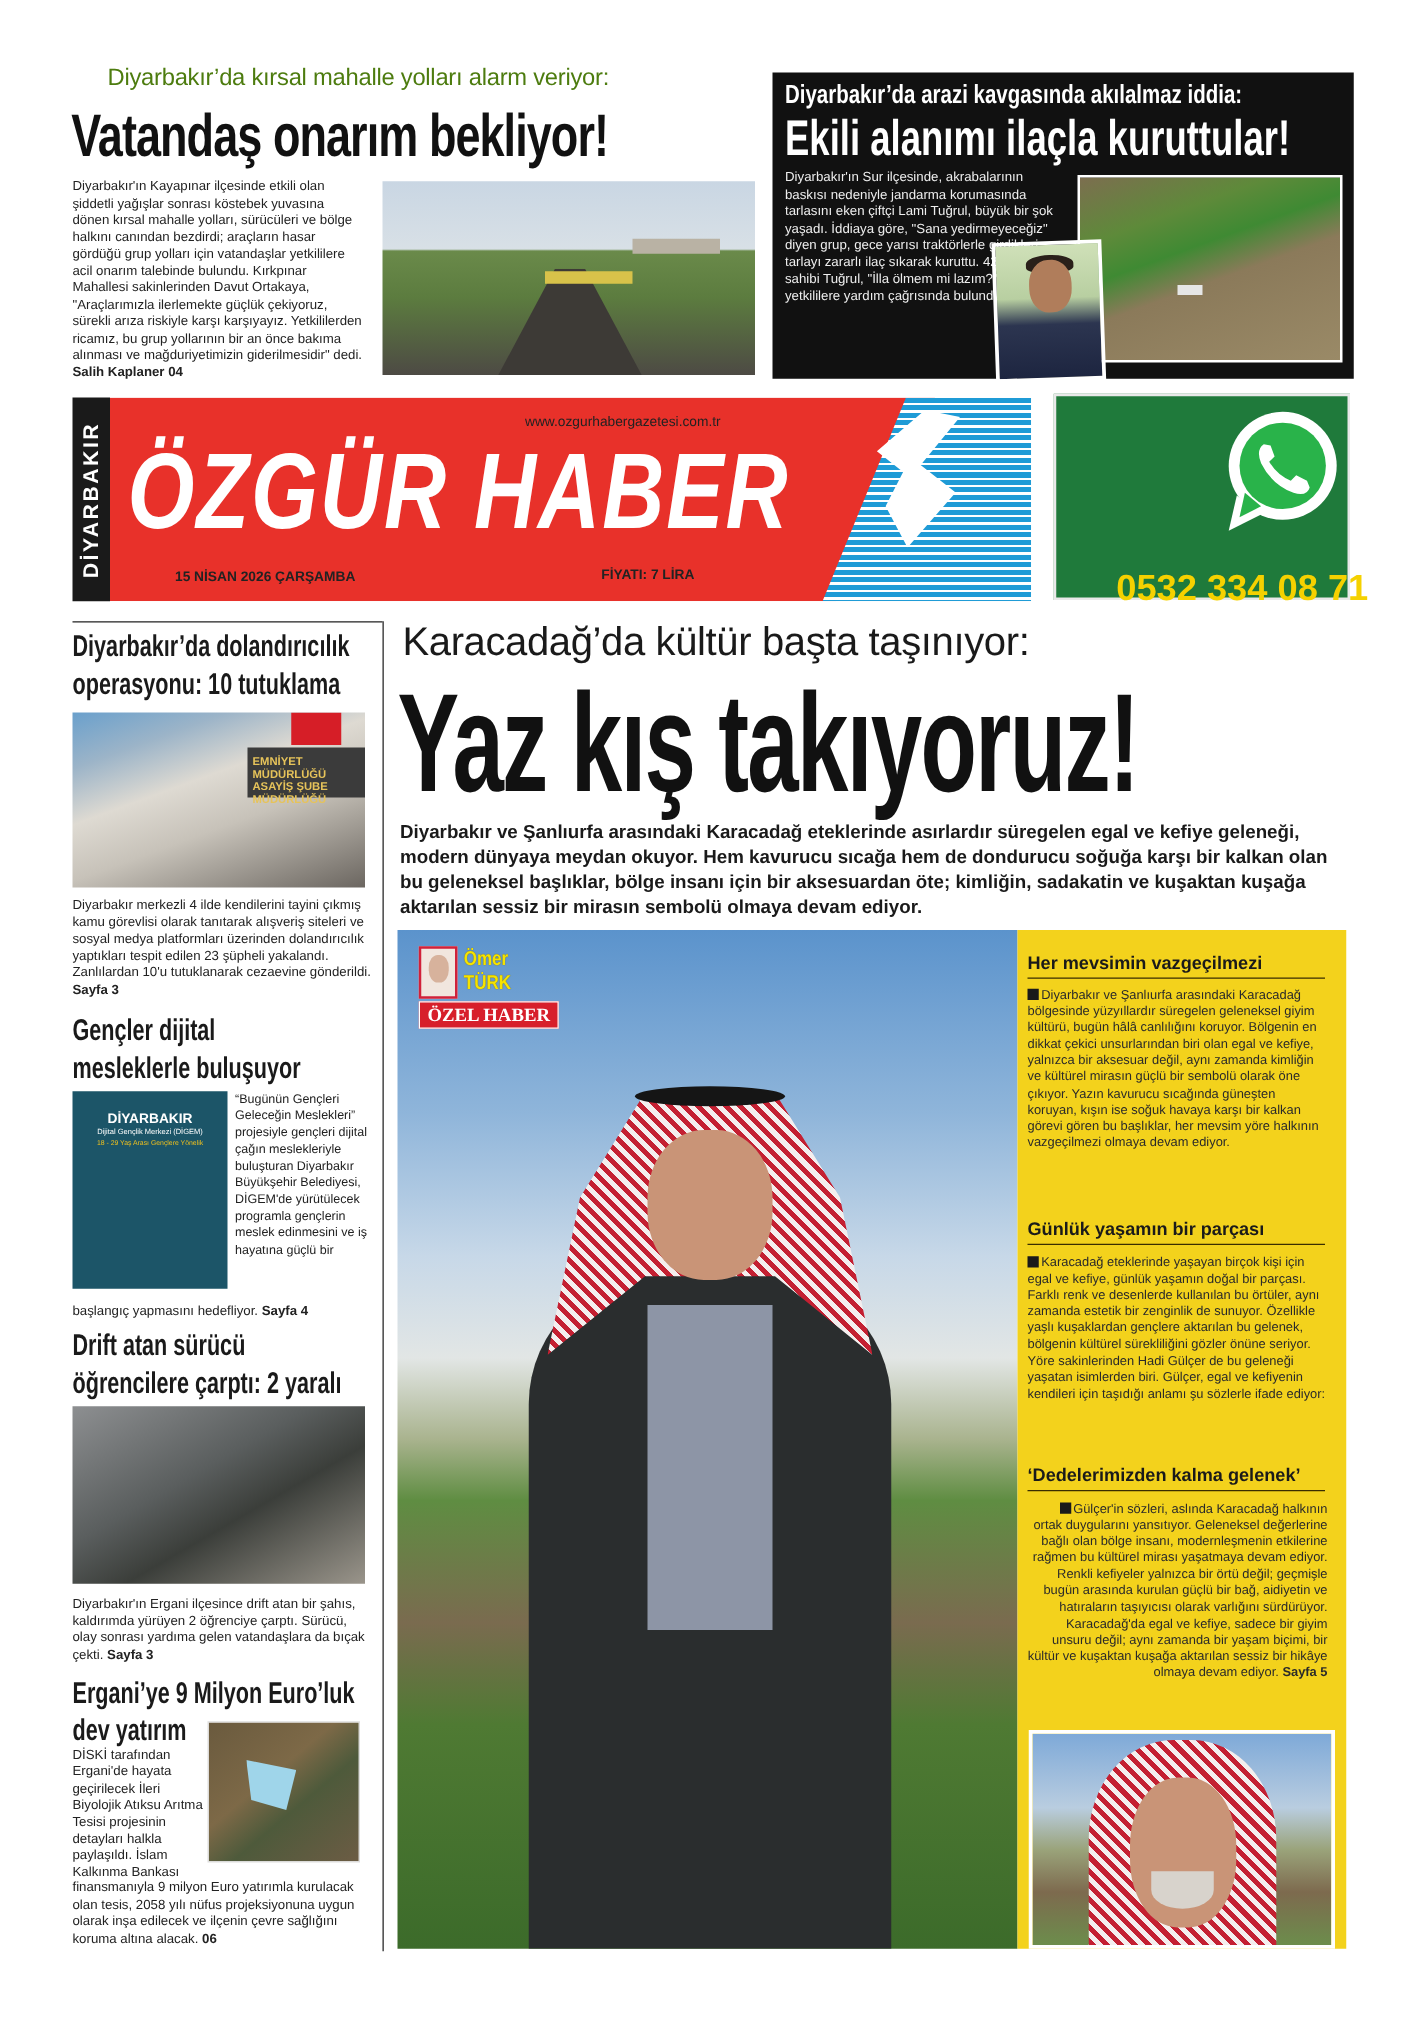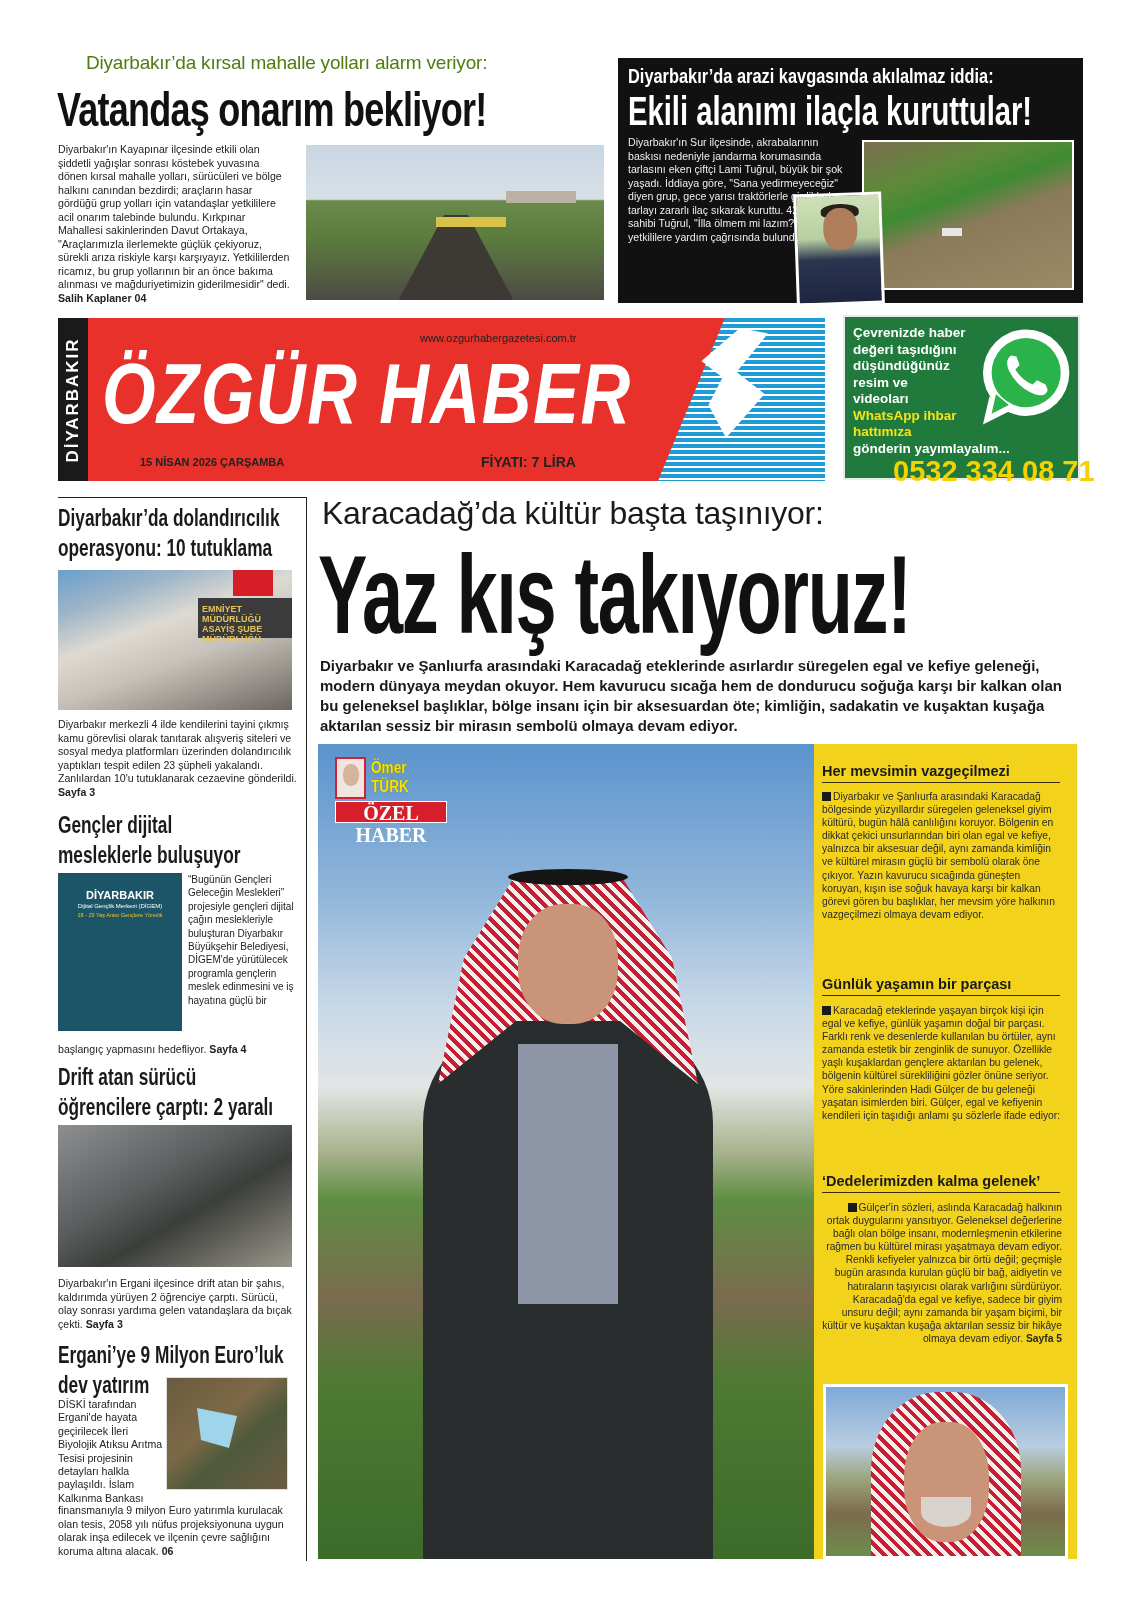--- a/index.html
+++ b/index.html
@@ -33,21 +33,21 @@
   
   #masthead { left: 58px; top: 318px; width: 767px; height: 163px; }
   #masthead-side { position: absolute; left: 0; top: 0; width: 30px; height: 163px; background: #1a1a1a; }
   #masthead-side span { position: absolute; left: 50%; top: 50%; transform: translate(-50%,-50%) rotate(-90deg); color: #fff; font-size: 17px; font-weight: bold; letter-spacing: 2px; white-space: nowrap; }
   #masthead-red { position: absolute; left: 30px; top: 0; width: 660px; height: 163px; background: #e8312a; clip-path: polygon(0 0, 100% 0, 88% 100%, 0 100%); }
   #masthead-blue { position: absolute; left: 600px; top: 0; width: 167px; height: 163px; background: repeating-linear-gradient(180deg, #1f9bd6 0px, #1f9bd6 4px, #ffffff 4px, #ffffff 6px); clip-path: polygon(40% 0, 100% 0, 100% 100%, 0 100%); }
   #masthead-bird { position: absolute; left: 640px; top: 10px; width: 70px; height: 110px; background: #fff; clip-path: polygon(60% 0, 100% 5%, 55% 40%, 95% 60%, 40% 100%, 15% 70%, 35% 45%, 5% 30%); }
   #masthead-url { position: absolute; left: 362px; top: 14px; font-size: 11px; font-weight: normal; color: #222; }
   #masthead-title { position: absolute; left: 44px; top: 26px; font-size: 86px; font-weight: 900; font-style: italic; color: #fff; letter-spacing: 2px; transform: scaleX(0.8); transform-origin: left top; white-space: nowrap; }
   #masthead-date { position: absolute; left: 82px; top: 138px; font-size: 11px; font-weight: bold; color: #222; }
-  #masthead-price { position: absolute; left: 423px; top: 136px; font-size: 14px; font-weight: bold; color: #222; text-align: right; }
+  #masthead-price { position: absolute; left: 423px; top: 136px; font-size: 11px; font-weight: bold; color: #222; text-align: right; }
 
   
   #whatsapp-box { left: 843px; top: 315px; width: 237px; height: 165px; background: #1f7a3b; border: 2px solid #e9e9e9; }
   #whatsapp-text { position: absolute; left: 8px; top: 8px; width: 150px; font-size: 13.5px; font-weight: bold; line-height: 16.5px; color: #fff; }
   #whatsapp-text .yellow { color: #f5e21b; }
   #whatsapp-phone { position: absolute; left: 48px; top: 138px; font-size: 29px; font-weight: bold; color: #f5d100; white-space: nowrap; }
   #whatsapp-icon { position: absolute; left: 125px; top: 6px; width: 108px; height: 108px; }
 
   
   #left-col-border { left: 306px; top: 497px; width: 1px; height: 1064px; background: #222; }
@@ -90,21 +90,21 @@
   #main-photo .shirt { position: absolute; left: 200px; top: 300px; width: 100px; height: 260px; background: #8d95a6; }
   #main-photo .scarf { position: absolute; left: 120px; top: 130px; width: 260px; height: 210px; background: repeating-linear-gradient(45deg, #c42032 0px, #c42032 4px, #f4eeee 4px, #f4eeee 8px); clip-path: polygon(30% 0, 70% 0, 90% 40%, 100% 100%, 70% 70%, 30% 70%, 0 100%, 10% 40%); }
   #main-photo .face { position: absolute; left: 200px; top: 160px; width: 100px; height: 120px; background: #c99477; border-radius: 45%; }
   #main-photo .headband { position: absolute; left: 190px; top: 125px; width: 120px; height: 16px; background: #151515; border-radius: 50%; }
 
   #author-badge { left: 335px; top: 757px; width: 108px; height: 68px; }
   #author-photo { position: absolute; left: 0; top: 0; width: 31px; height: 42px; background: #f1e6de; border: 2px solid #d1213a; }
   #author-photo .head { position: absolute; left: 6px; top: 5px; width: 16px; height: 22px; border-radius: 45%; background: #d7b29c; }
   #author-name1 { position: absolute; left: 36px; top: 2px; font-size: 16px; font-weight: bold; color: #f5e300; transform: scaleX(0.85); transform-origin: left top; white-space: nowrap; text-shadow: 0 0 1px #6b5b00; }
   #author-name2 { position: absolute; left: 36px; top: 21px; font-size: 16px; font-weight: bold; color: #f5e300; transform: scaleX(0.85); transform-origin: left top; white-space: nowrap; text-shadow: 0 0 1px #6b5b00; }
-  #ozel-haber { position: absolute; left: 0; top: 44px; width: 112px; height: 22px; background: #d71f2b; color: #fff; font-family: "Liberation Serif", serif; font-weight: bold; font-size: 20px; line-height: 22px; text-align: center; border: 1px solid #fff; }
+  #ozel-haber { position: absolute; left: 0; top: 44px; width: 112px; height: 22px; background: #d71f2b; color: #fff; font-family: "Liberation Serif", serif; font-weight: bold; font-size: 15px; line-height: 22px; text-align: center; border: 1px solid #fff; }
 
   
   #yellow-box { left: 814px; top: 744px; width: 263px; height: 815px; background: #f3d21c; }
   .yb-head { position: absolute; left: 822px; font-size: 14.5px; font-weight: bold; color: #1a1a1a; width: 238px; border-bottom: 1.5px solid #3a2e00; padding-bottom: 3px; white-space: nowrap; }
   .yb-body { position: absolute; left: 822px; width: 240px; font-size: 10.3px; line-height: 13.1px; color: #2a2a2a; }
   .yb-body .sq { display: inline-block; width: 9px; height: 9px; background: #1a1a1a; margin-right: 2px; vertical-align: -1px; }
   #yb-head-1 { top: 763px; }
   #yb-body-1 { top: 790px; }
   #yb-head-2 { top: 976px; }
   #yb-body-2 { top: 1004px; }
@@ -152,30 +152,20 @@
   <div id="masthead-red"></div>
   <div id="masthead-blue"></div>
   <div id="masthead-bird"></div>
   <div id="masthead-url">www.ozgurhabergazetesi.com.tr</div>
   <div id="masthead-title">ÖZGÜR HABER</div>
   <div id="masthead-date">15 NİSAN 2026 ÇARŞAMBA</div>
   <div id="masthead-price">FİYATI: 7 LİRA</div>
 </div>
 
 <div class="abs" id="whatsapp-box">
-  <div id="whatsapp-text">
-    <div>Çevrenizde haber</div>
-    <div>değeri taşıdığını</div>
-    <div>düşündüğünüz</div>
-    <div>resim ve</div>
-    <div>videoları</div>
-    <div class="yellow">WhatsApp ihbar</div>
-    <div class="yellow">hattımıza</div>
-    <div style="white-space:nowrap">gönderin yayımlayalım...</div>
-  </div>
   <svg id="whatsapp-icon" viewBox="0 0 100 100">
     <circle cx="52" cy="46" r="40" fill="#ffffff"></circle>
     <polygon points="18,68 12,94 36,82" fill="#ffffff"></polygon>
     <circle cx="52" cy="46" r="32" fill="#29b34a"></circle>
     <polygon points="24,66 20,84 36,76" fill="#29b34a"></polygon>
     <path d="M38 30 q-6 4 -2 14 q8 16 24 22 q10 3 12 -4 l-2 -5 l-8 -4 l-4 4 q-10 -4 -16 -14 l4 -4 l-3 -8 z" fill="#ffffff"></path>
   </svg>
   <div id="whatsapp-phone">0532 334 08 71</div>
 </div>
 

